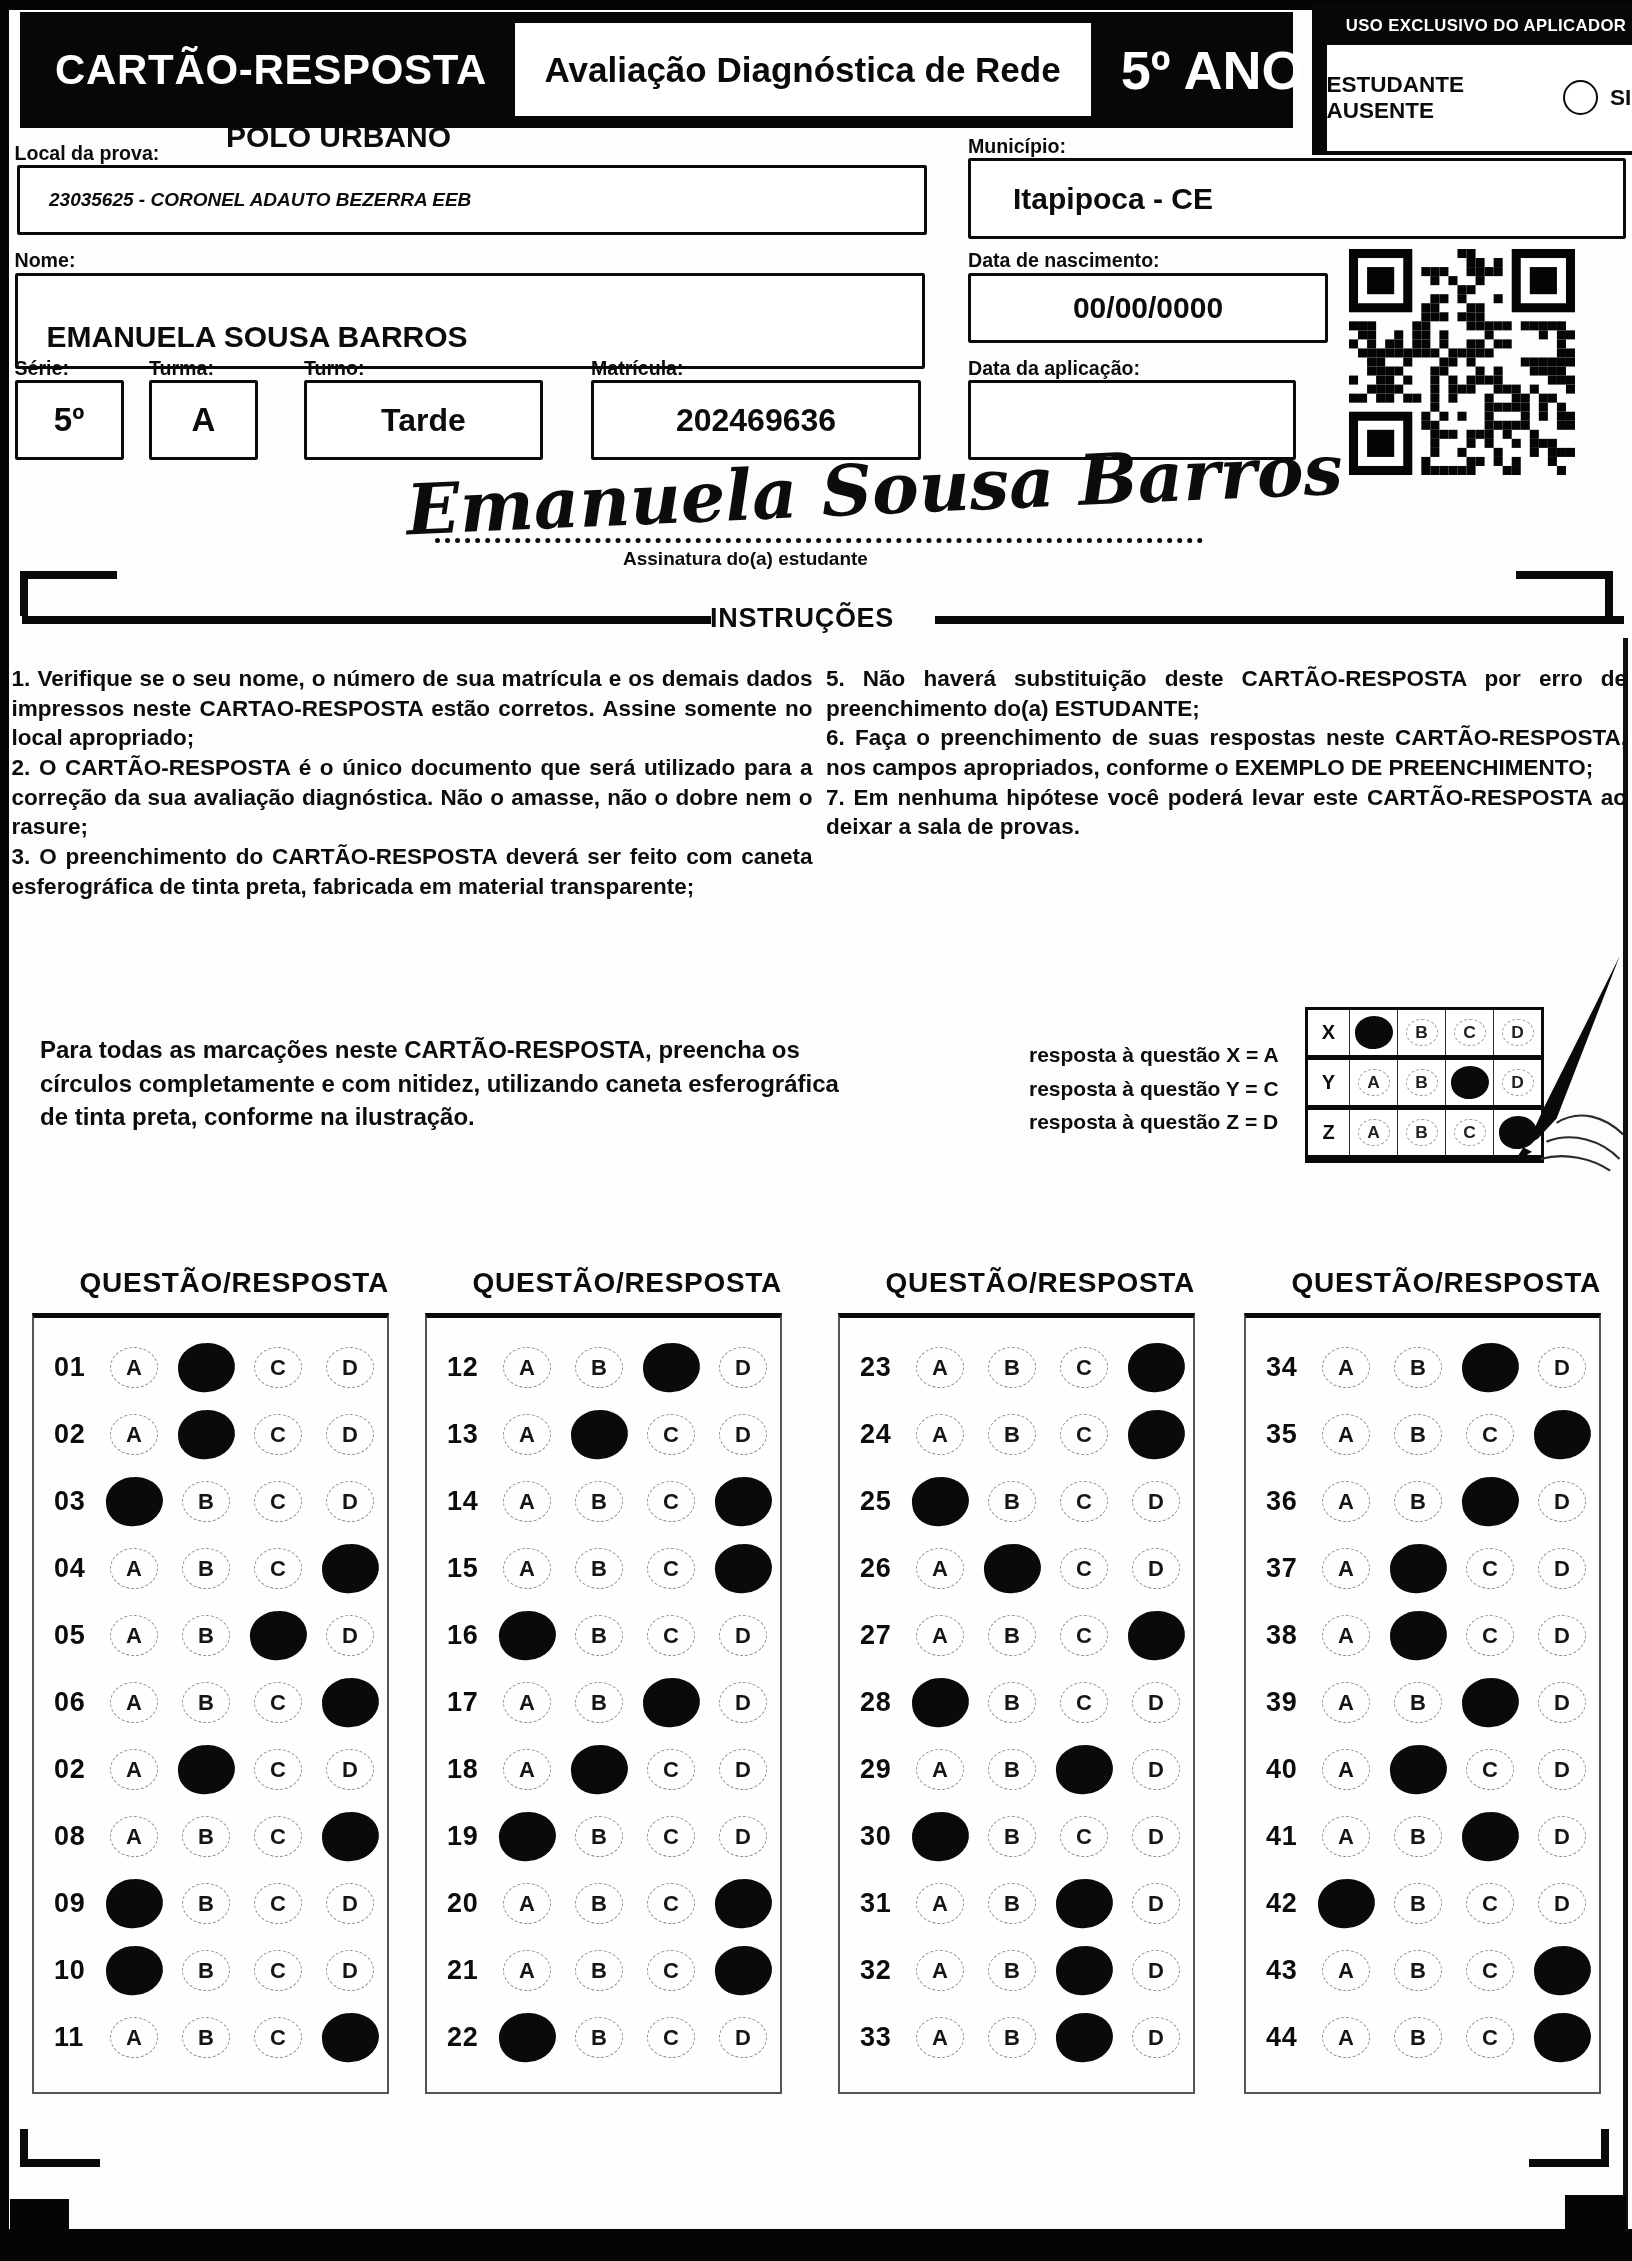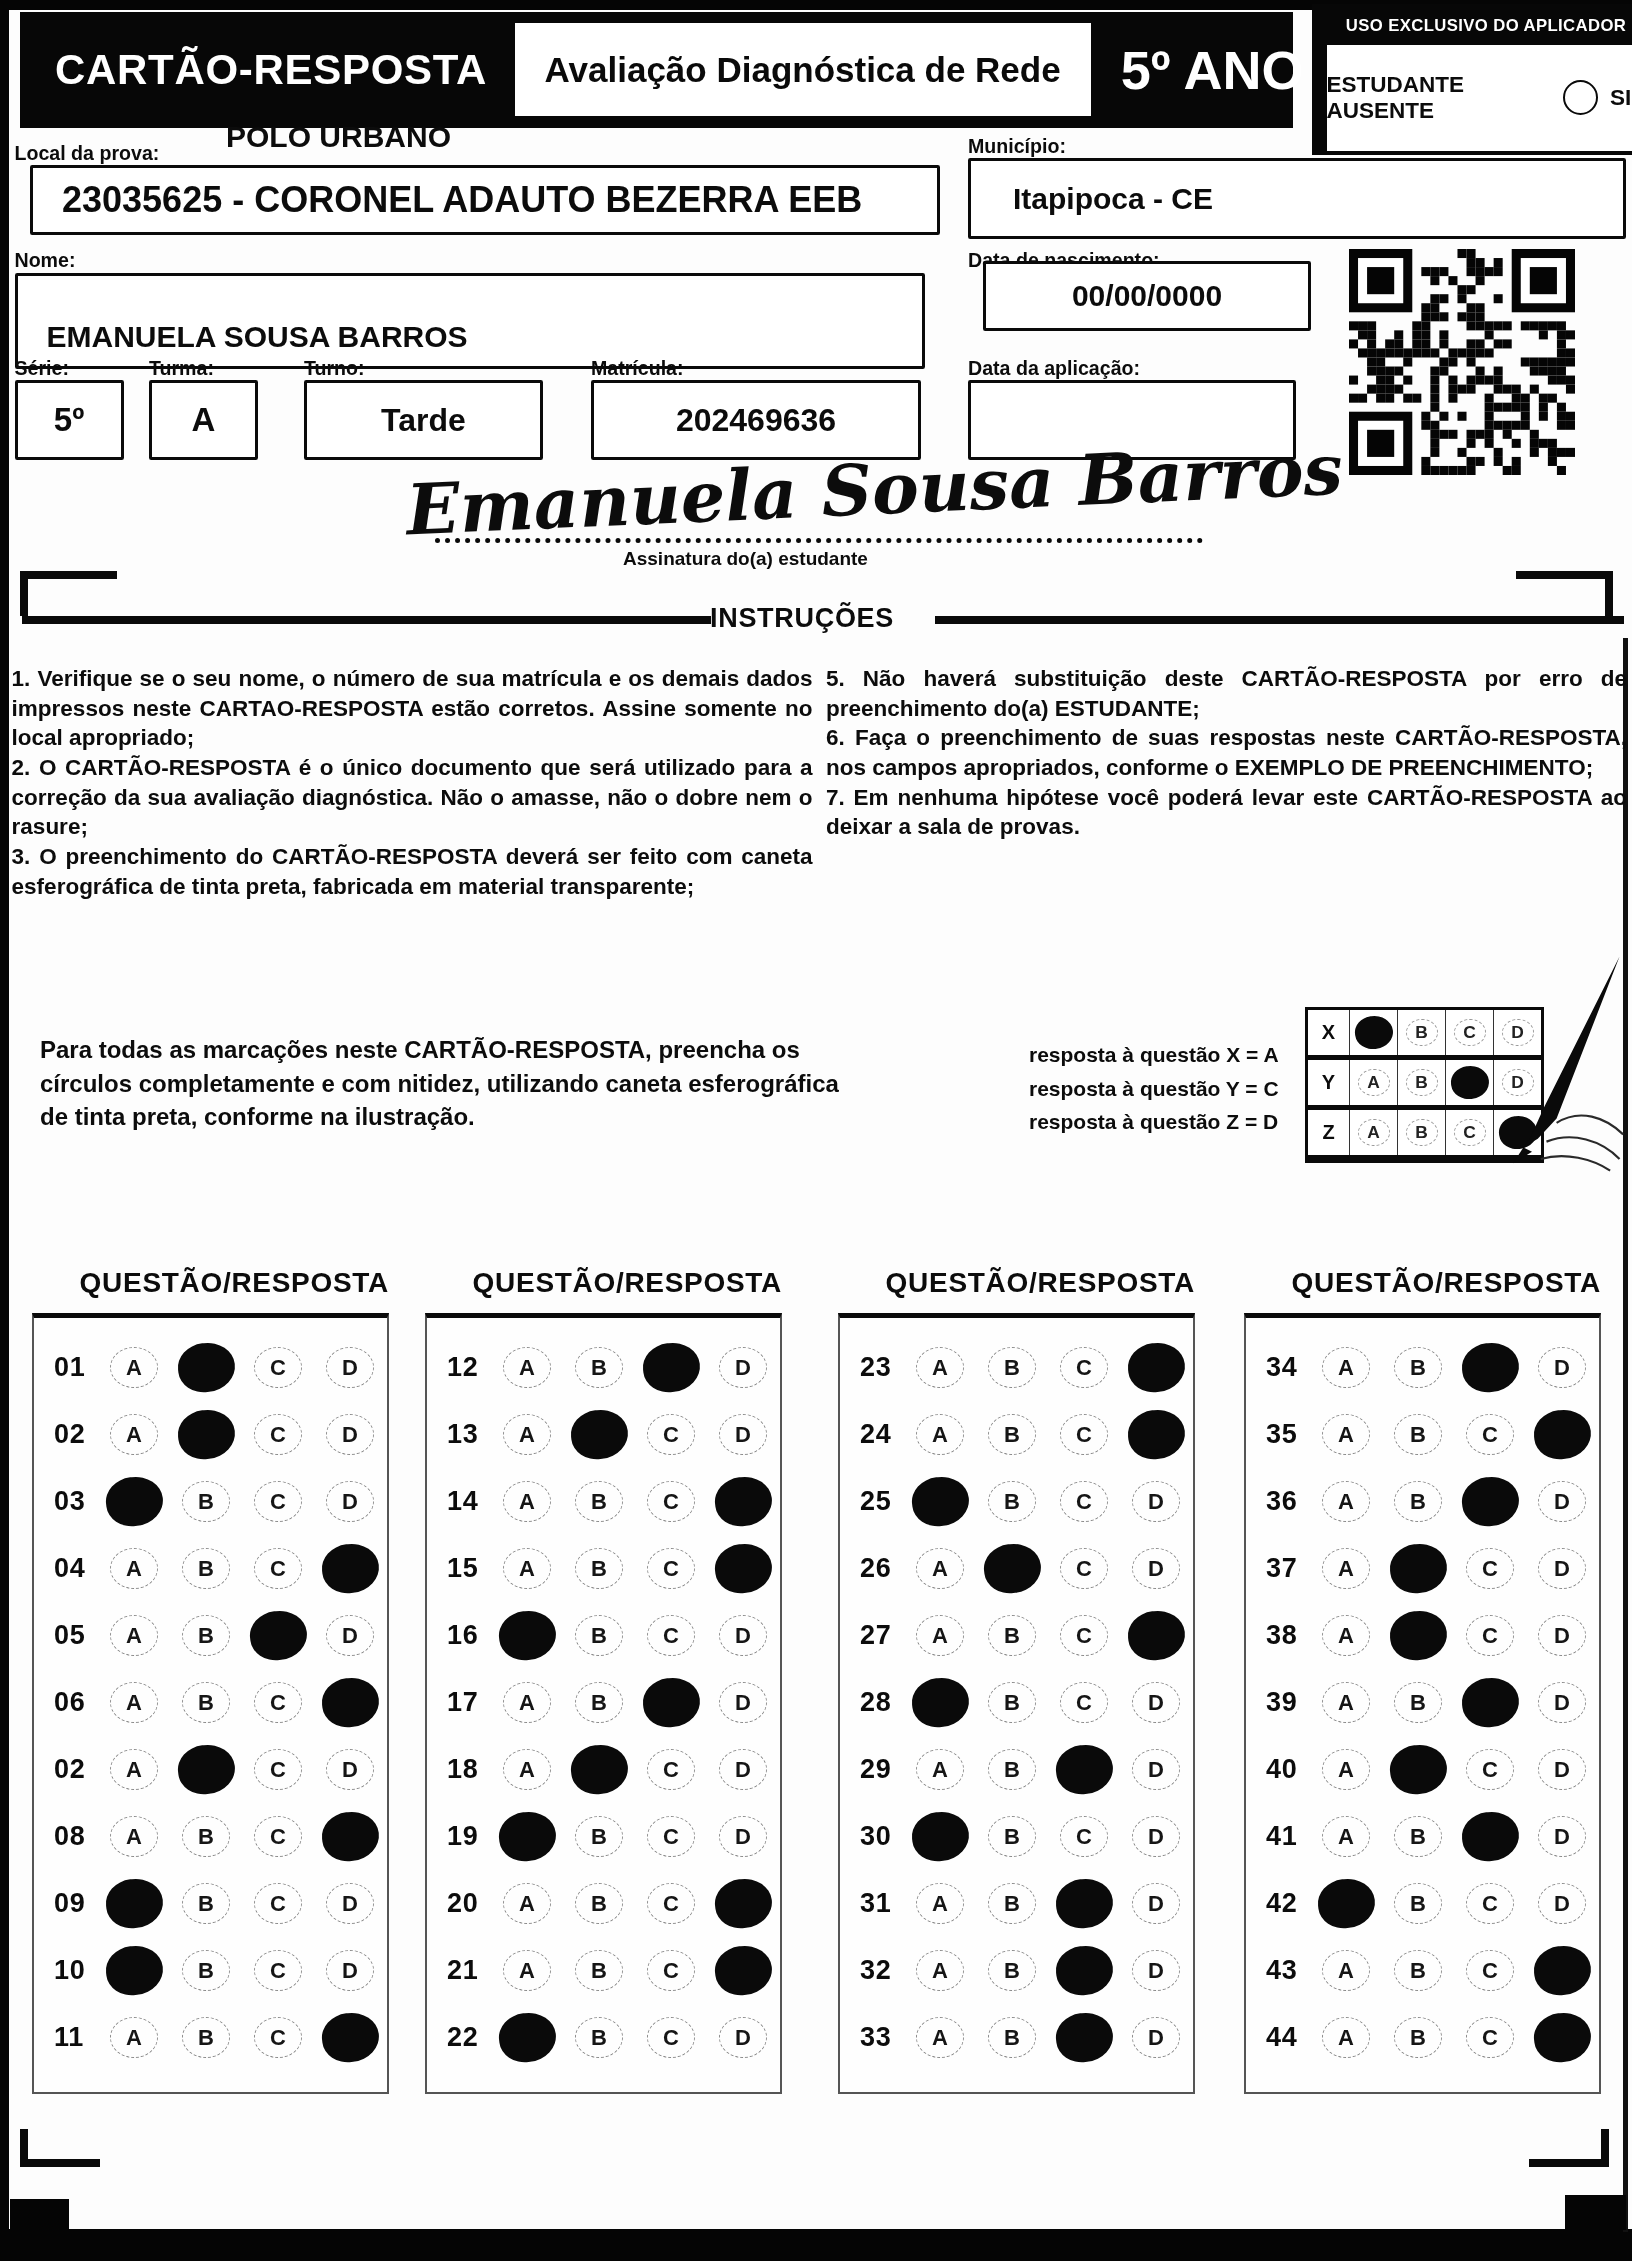--- a/index.html
+++ b/index.html
@@ -107,36 +107,36 @@
     <div class="aplicador-title">USO EXCLUSIVO DO APLICADOR</div>
     <div class="aplicador-inner">
       <span>ESTUDANTE AUSENTE</span>
       <span class="absent-circle"></span>
       <span>SIM</span>
     </div>
   </div>
 
   <span class="lbl" style="left:14.5px;top:142px;">Local da prova:</span>
   <span class="bigval" style="left:226px;top:120px;">POLO URBANO</span>
-  <div class="fbox" style="left:30px;top:165px;width:910px;height:70px;font-size:36px;padding-left:29px;">
+  <div class="fbox" style="left:17px;top:165px;width:910px;height:70px;font-size:19px;padding-left:29px;font-style:italic;">
     <span>23035625 - CORONEL ADAUTO BEZERRA EEB</span>
   </div>
 
   <span class="lbl" style="left:968px;top:135px;">Município:</span>
   <div class="fbox" style="left:968px;top:158px;width:658px;height:81px;font-size:30px;padding-left:42px;">
     <span>Itapipoca - CE</span>
   </div>
 
   <span class="lbl" style="left:14.5px;top:249px;text-align:center;">Nome:</span>
   <div class="fbox" style="left:14.5px;top:273px;width:910px;height:96px;font-size:30px;padding-left:29px;align-items:flex-end;padding-bottom:11.6px;">
     <span>EMANUELA SOUSA BARROS</span>
   </div>
 
   <span class="lbl" style="left:968px;top:249px;">Data de nascimento:</span>
-  <div class="fbox" style="left:968px;top:261px;width:328px;height:70px;font-size:30px;justify-content:center;margin-left:15px;">
+  <div class="fbox" style="left:968px;top:273px;width:360px;height:70px;font-size:30px;justify-content:center;">
     <span>00/00/0000</span>
   </div>
 
   <div class="abs qr" id="qr"><svg width="226" height="226" viewBox="0 0 300 300">
         <rect x="144" y="0" width="12" height="12" fill="#050505"></rect>
         <rect x="156" y="0" width="12" height="12" fill="#050505"></rect>
         <rect x="156" y="12" width="12" height="12" fill="#050505"></rect>
         <rect x="168" y="12" width="12" height="12" fill="#050505"></rect>
         <rect x="192" y="12" width="12" height="12" fill="#050505"></rect>
         <rect x="96" y="24" width="12" height="12" fill="#050505"></rect>

